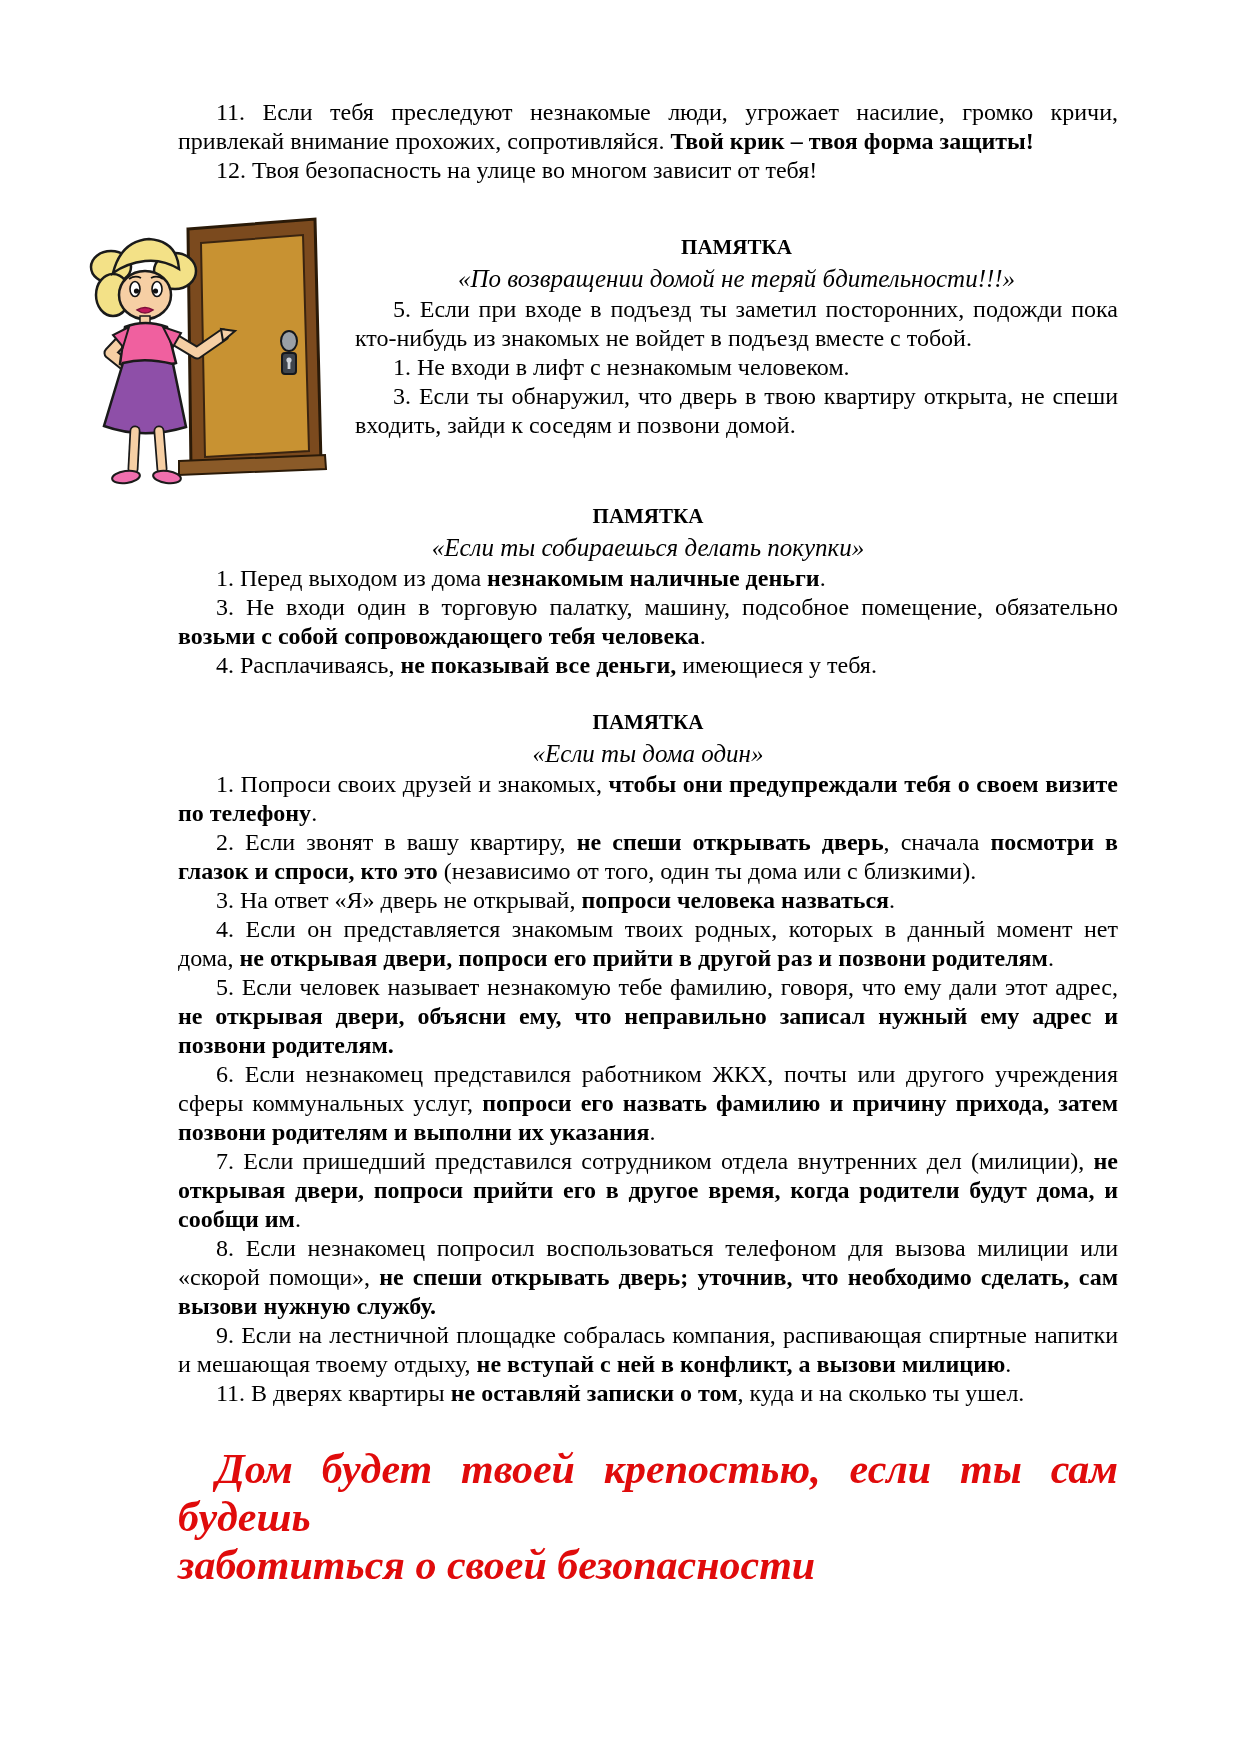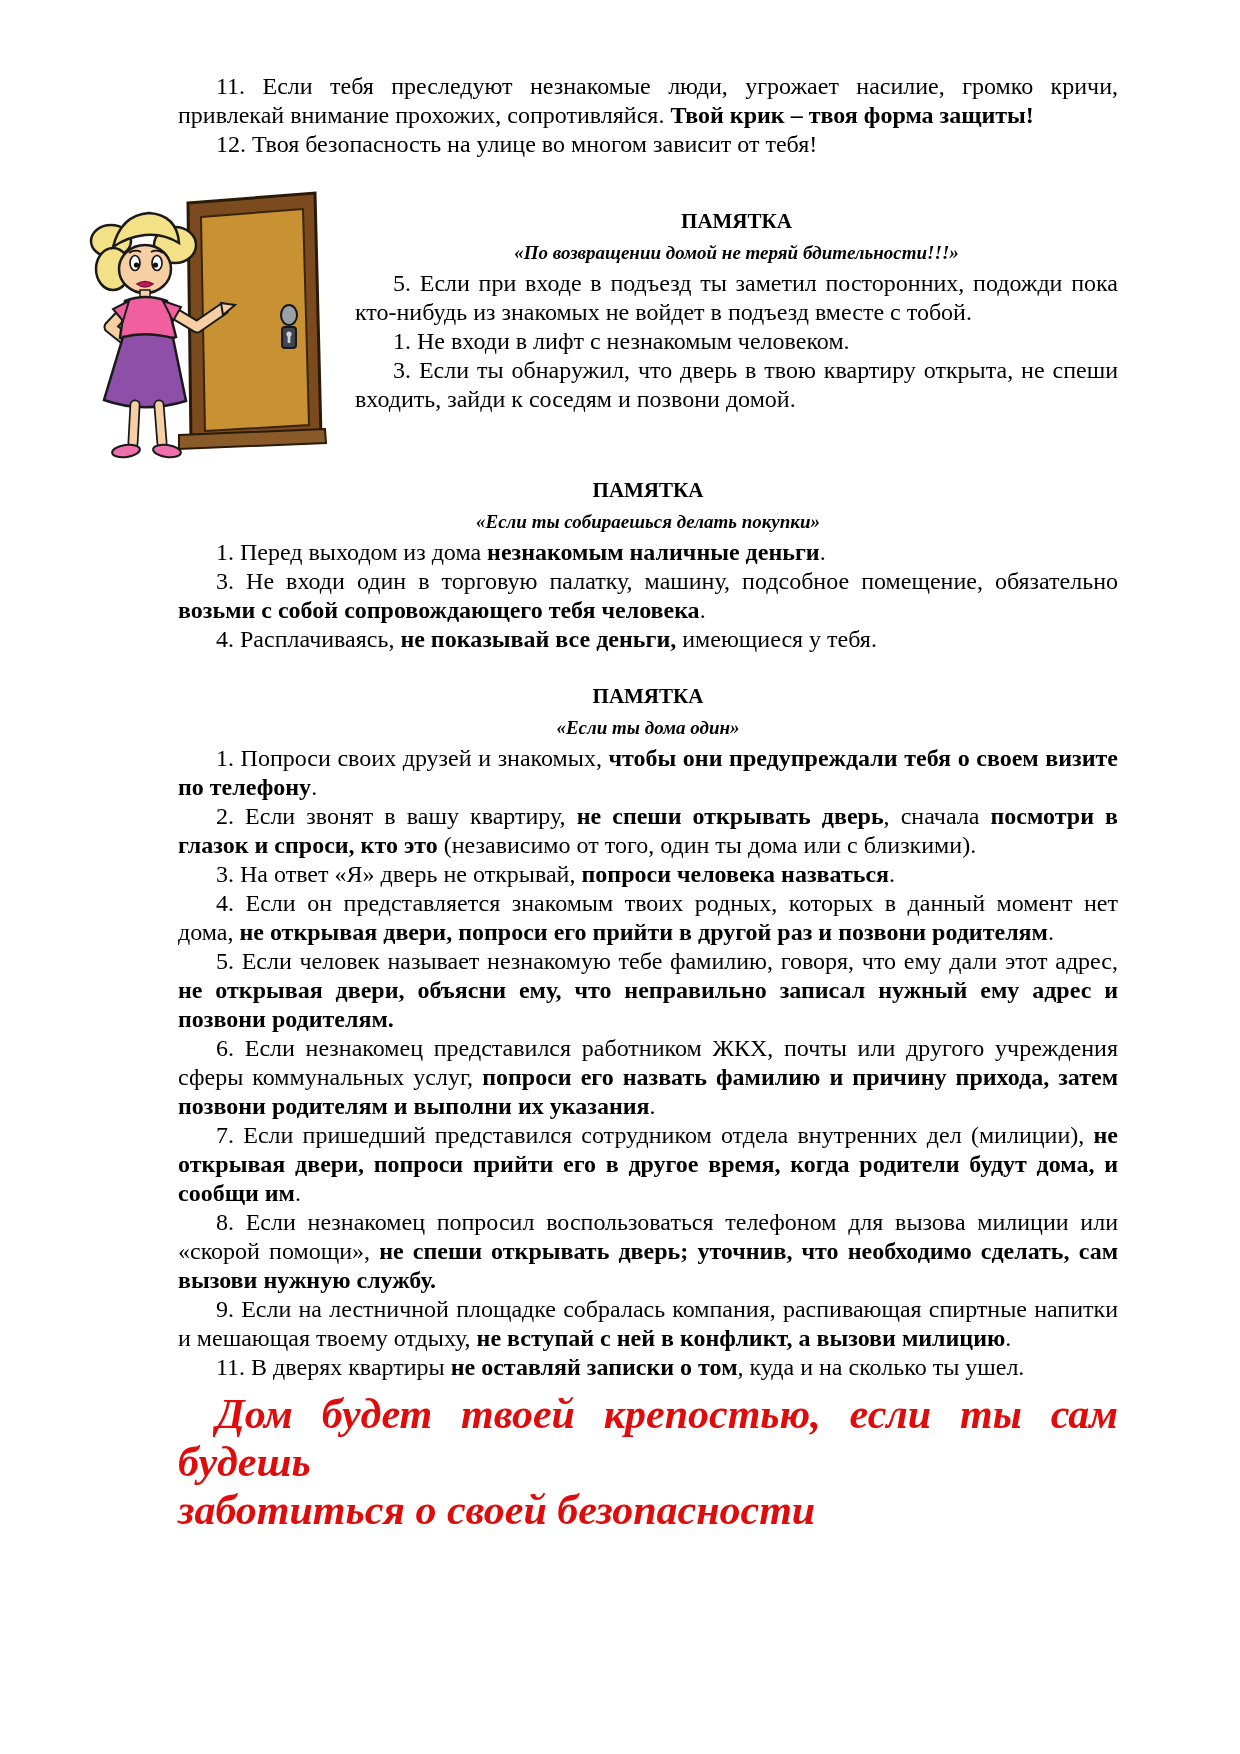--- a/index.html
+++ b/index.html
@@ -1,49 +1,49 @@
 <!DOCTYPE html>
 <html lang="ru"><head>
 <meta charset="utf-8">
 <style>
   html, body { margin: 0; padding: 0; background: #ffffff; }
   .page {
     position: relative;
     width: 1240px;
     height: 1754px;
     box-sizing: border-box;
-    padding: 72px 122px 0 178px;
+    padding: 98px 122px 0 178px;
     background: #ffffff;
     font-family: "Liberation Serif", "DejaVu Serif", serif;
     font-size: 24px;
     line-height: 29px;
     color: #000000;
     overflow: hidden;
   }
   .para { margin: 0; text-align: justify; text-indent: 38px; }
   .para .b { font-weight: bold; }
   .memo-title {
     margin: 0; text-align: center;
     font-size: 21px; font-weight: bold; line-height: 32px;
   }
   .memo-subtitle {
     margin: 0; text-align: center;
-    font-size: 19px; font-weight: bold; font-style: italic; line-height: 32px;
+    font-size: 25px; font-weight: normal; font-style: italic; line-height: 32px;
   }
   .memo-1 { margin-top: 46px; }
   .memo-2 { clear: both; margin-top: 30px; }
   .memo-3 { margin-top: 26px; }
   .illustration {
     float: left;
     width: 250px; height: 285px;
     margin: -20px 22px 4px -95px;
   }
   .illustration svg { display: block; width: 100%; height: 100%; }
   .footer-slogan {
-    margin-top: 8px;
+    margin-top: 37px;
     font-size: 42px;
     font-weight: bold;
     font-style: italic;
     line-height: 48px;
   }
   .slogan-line { margin: 0; }
   .slogan-first {
     text-align: justify;
     text-align-last: justify;
     text-indent: 38px;

